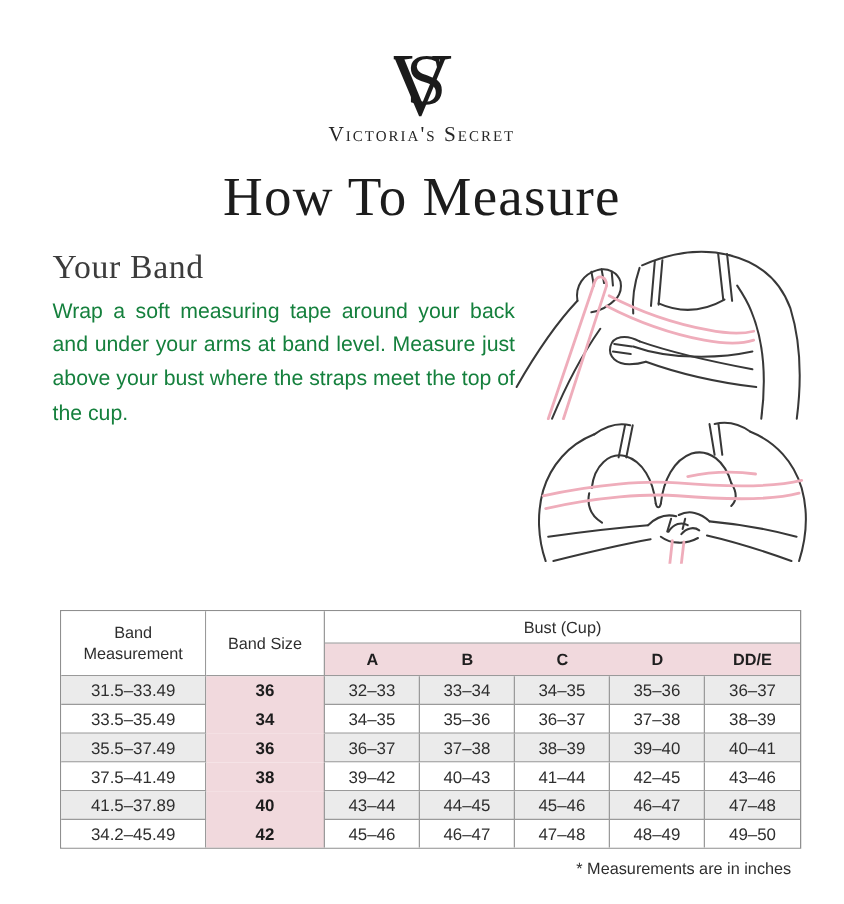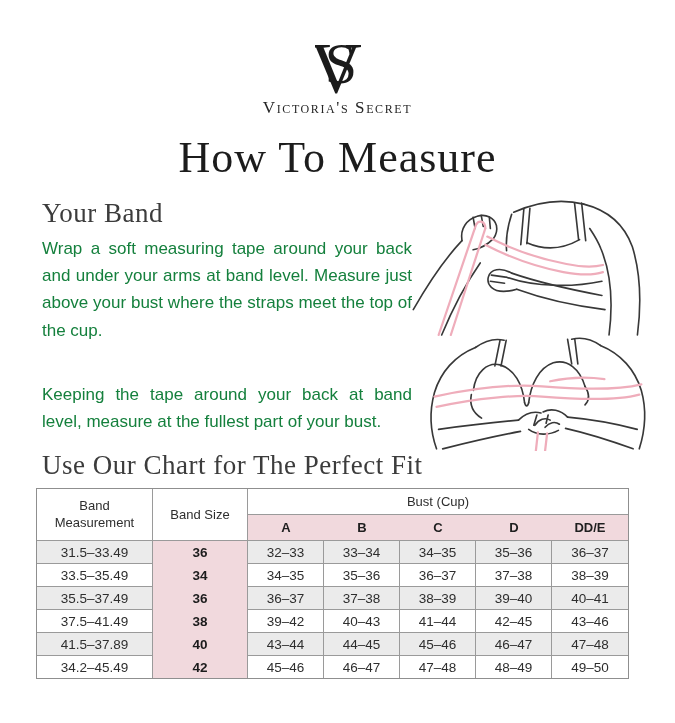--- a/index.html
+++ b/index.html
@@ -65,21 +65,21 @@
 
   
   .illus { position: absolute; }
   #band-illus { left: 408px; top: 194px; }
   #bust-illus { left: 414px; top: 333px; }
   .illus path { fill: none; stroke: #383838; stroke-width: 1.6; stroke-linecap: round; stroke-linejoin: round; }
   .illus .tape path { stroke: #efadbb; stroke-width: 2.2; }
 
   
   .chart-table {
-    position: absolute; left: 36px; top: 488px;
+    position: absolute; left: 48px; top: 488px;
     width: 591px;
     border-collapse: separate;
     border-spacing: 0;
     table-layout: fixed;
     border: 1px solid #8f8f8f;
     font-size: 13px;
   }
   .chart-table th, .chart-table td {
     padding: 0;
     text-align: center;
@@ -163,21 +163,20 @@
     </g>
     <g class="tape">
       <path d="M66,30 L29,139"></path>
       <path d="M75,34 L41,139"></path>
       <path d="M66,30 C69,25 75,27 75,34"></path>
       <path d="M77,42 C100,54 128,64 155,69 C170,72 183,72 191,70"></path>
       <path d="M75,50 C98,62 126,72 152,77 C168,80 182,80 191,77"></path>
     </g>
   </svg>
 
-  <div id="bust-body" class="body-text">Keeping the tape around your back at band level, measure at the fullest part of your bust.</div>
 
   <svg id="bust-illus" class="illus" width="256" height="118" viewBox="0 0 250 115" aria-hidden="true">
     <g>
       <path d="M60,14 C70,7 80,5 88,7"></path>
       <path d="M84,7 L79,32"></path>
         <path d="M90,7 L85,32"></path>
       <path d="M182,12 C172,5 162,4 154,6"></path>
       <path d="M150,6 L154,30"></path>
         <path d="M157,6 L160,30"></path>
       <path d="M60,14 C40,22 26,38 20,58 C15,76 16,96 22,113"></path>
@@ -201,21 +200,20 @@
     </g>
     <g class="tape">
       <path d="M20,62 C62,53 100,50 125,52 C162,55 198,56 222,50"></path>
       <path d="M22,72 C62,63 102,60 125,62 C162,65 198,66 220,60"></path>
       <path d="M133,47 C152,43 172,43 186,45"></path>
       <path d="M121,97 L119,115"></path>
       <path d="M130,98 L128,115"></path>
     </g>
   </svg>
 
-  <div id="chart-heading" class="section-heading">Use Our Chart for The Perfect Fit</div>
 
   <table class="chart-table">
     <colgroup>
       <col style="width:116px">
         <col style="width:95px">
       <col style="width:76px">
         <col style="width:76px">
         <col style="width:76px">
       <col style="width:76px">
         <col style="width:76px">
@@ -287,14 +285,15 @@
         <td class="bs">42</td>
         <td>45–46</td>
         <td>46–47</td>
         <td>47–48</td>
         <td>48–49</td>
         <td>49–50</td>
       </tr>
     </tbody>
   </table>
 
+  <div class="footnote">* Measurements are in inches</div>
 
 </div>
 
 </body></html>

